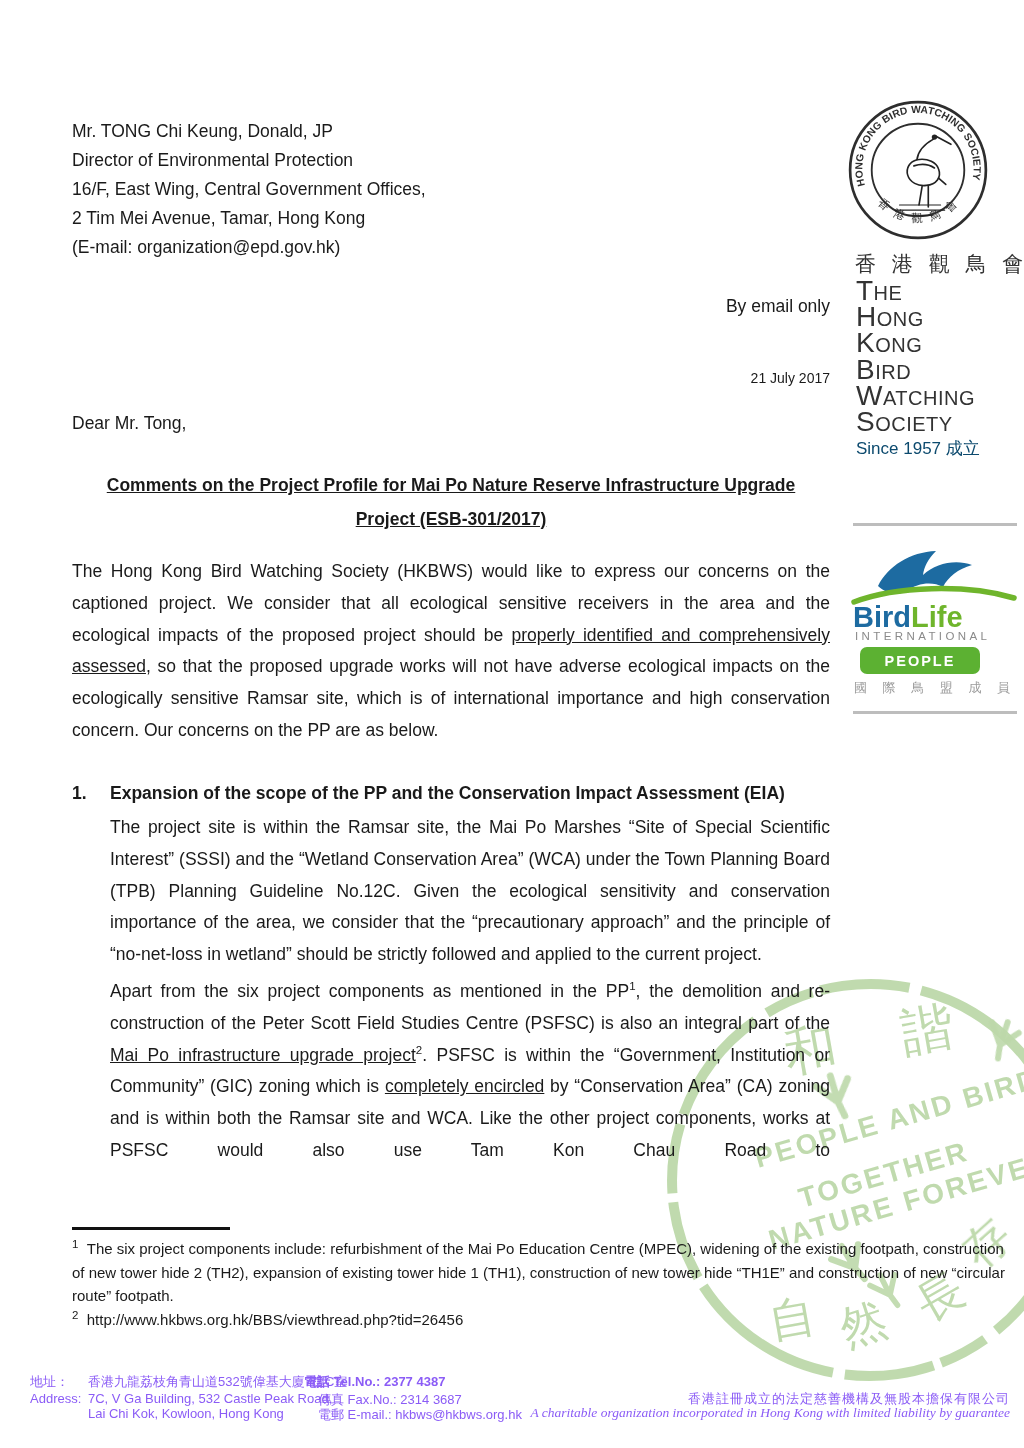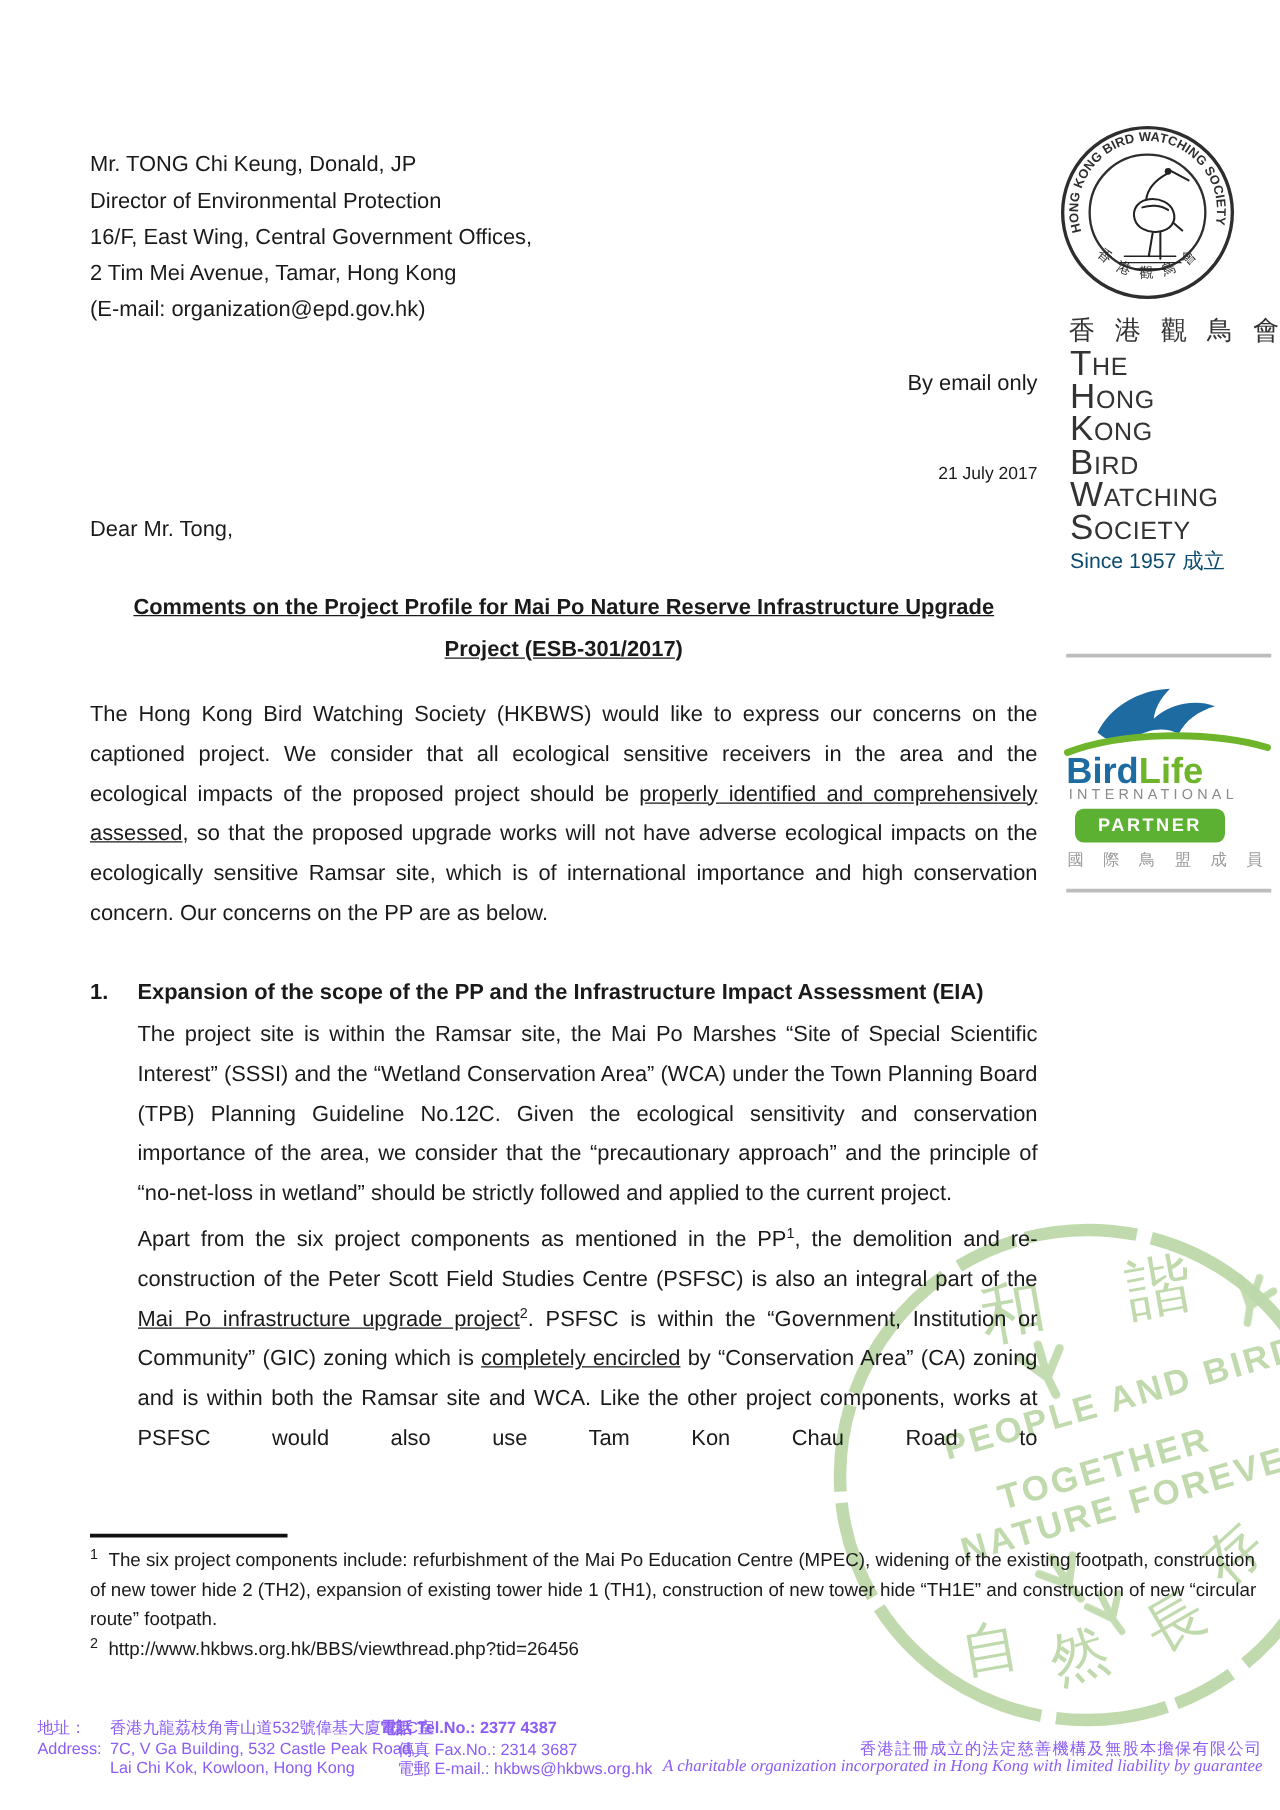--- a/index.html
+++ b/index.html
@@ -156,26 +156,26 @@
   <div class="abs layer bodytxt para1"><span>The Hong Kong Bird Watching Society (HKBWS) would like to express our concerns on the captioned project. We consider that all ecological sensitive receivers in the area and the ecological impacts of the proposed project should be </span><span class="ul">properly identified and comprehensively assessed</span><span>, so that the proposed upgrade works will not have adverse ecological impacts on the ecologically sensitive Ramsar site, which is of international importance and high conservation concern. Our concerns on the PP are as below.</span></div>
 
   <div class="abs layer bl-divider bl-div-top"></div>
   <svg class="abs layer bl-svg" width="172" height="60" viewBox="0 0 172 60">
     <path d="M 30,40 C 40,20 62,6 88,5 C 80,13 76,21 75,29 C 88,17 108,13 124,19
              C 110,23 100,31 95,41 C 84,35 70,37 58,45 C 48,51 38,47 30,40 Z" fill="#1d6ba1"></path>
     <path d="M 6,56 C 48,40 118,38 166,52" fill="none" stroke="#6fb52c" stroke-width="5.5" stroke-linecap="round"></path>
   </svg>
   <div class="abs layer bl-word"><span class="w-bird">Bird</span><span class="w-life">Life</span></div>
   <div class="abs layer bl-intl">INTERNATIONAL</div>
-  <div class="abs layer bl-partner">PARTNER</div>
+  <div class="abs layer bl-partner">PEOPLE</div>
   <div class="abs layer bl-cn">國 際 鳥 盟 成 員</div>
   <div class="abs layer bl-divider bl-div-bot"></div>
 
   <div class="abs layer h1num">1.</div>
-  <div class="abs layer h1txt">Expansion of the scope of the PP and the Infrastructure Impact Assessment (EIA)</div>
+  <div class="abs layer h1txt">Expansion of the scope of the PP and the Conservation Impact Assessment (EIA)</div>
   <div class="abs layer bodytxt para1a">The project site is within the Ramsar site, the Mai Po Marshes “Site of Special Scientific Interest” (SSSI) and the “Wetland Conservation Area” (WCA) under the Town Planning Board (TPB) Planning Guideline No.12C. Given the ecological sensitivity and conservation importance of the area, we consider that the “precautionary approach” and the principle of “no-net-loss in wetland” should be strictly followed and applied to the current project.</div>
 
   <div class="abs layer bodytxt para2"><span>Apart from the six project components as mentioned in the PP</span><sup class="fnref">1</sup><span>, the demolition and re-construction of the Peter Scott Field Studies Centre (PSFSC) is also an integral part of the </span><span class="ul">Mai Po infrastructure upgrade project</span><sup class="fnref">2</sup><span>. PSFSC is within the “Government, Institution or Community” (GIC) zoning which is </span><span class="ul">completely encircled</span><span> by “Conservation Area” (CA) zoning and is within both the Ramsar site and WCA. Like the other project components, works at PSFSC would also use Tam Kon Chau Road to</span></div>
 
   <div class="abs layer fn-rule"></div>
   <div class="abs layer fn">
     <div class="fnline"><sup class="fnref">1</sup>&nbsp;&nbsp;<span>The six project components include: refurbishment of the Mai Po Education Centre (MPEC), widening of the existing footpath, construction of new tower hide 2 (TH2), expansion of existing tower hide 1 (TH1), construction of new tower hide “TH1E” and construction of new “circular route” footpath.</span></div>
     <div class="fnline"><sup class="fnref">2</sup>&nbsp;&nbsp;<span>http://www.hkbws.org.hk/BBS/viewthread.php?tid=26456</span></div>
   </div>
 

